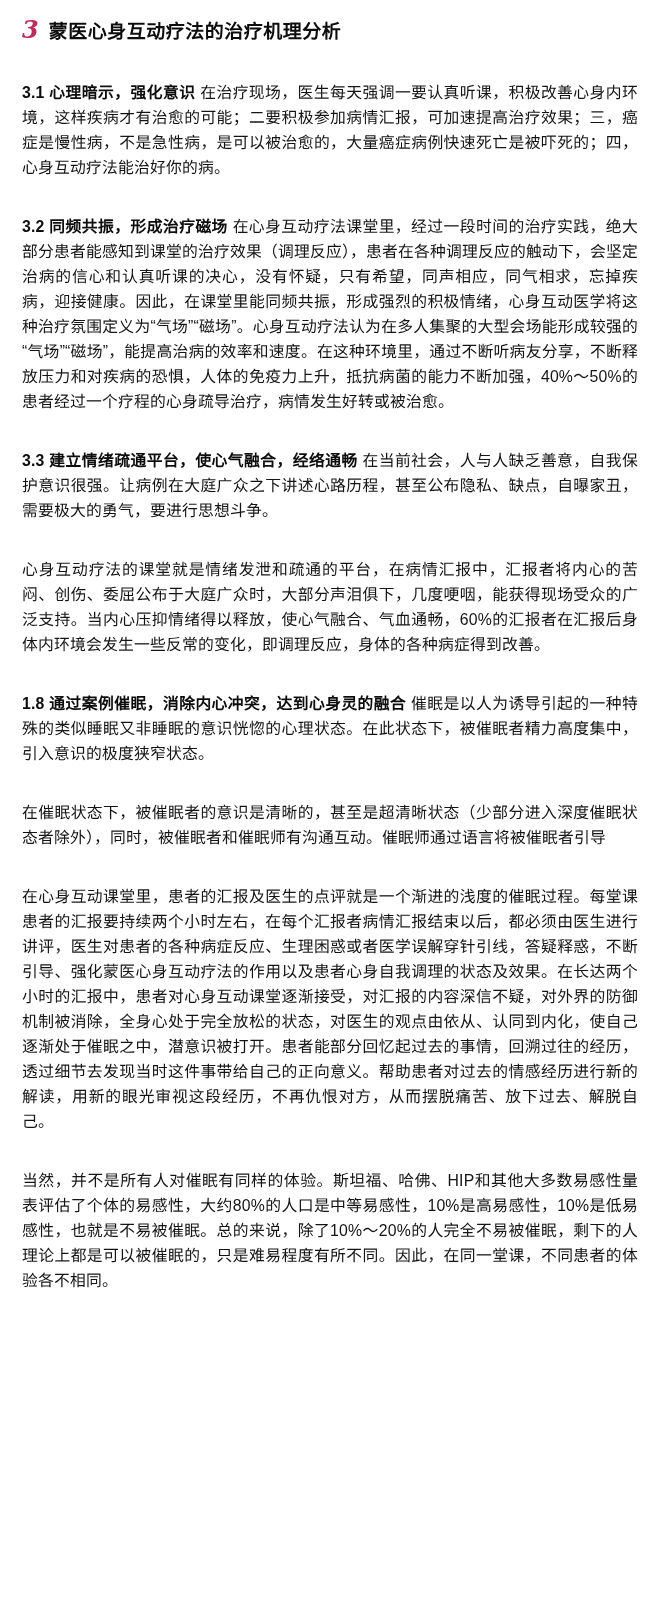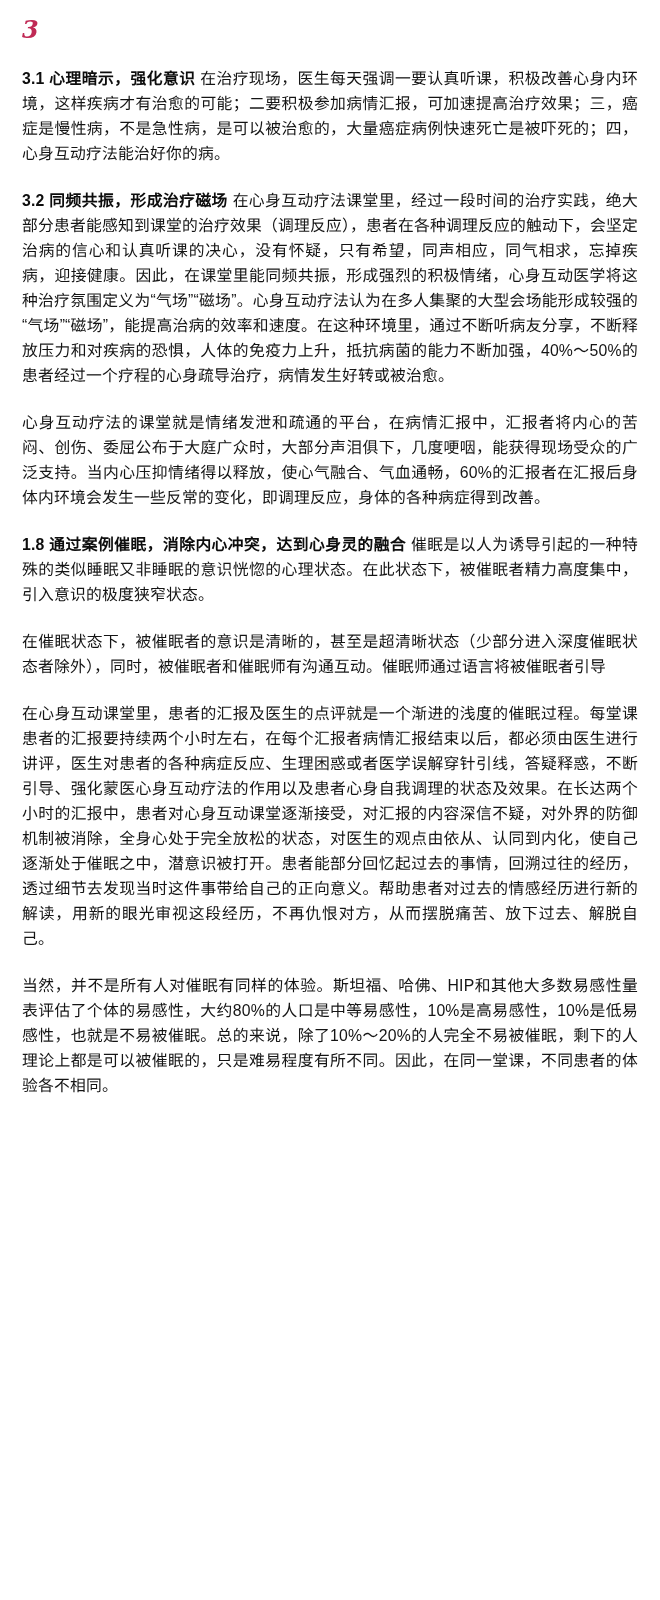--- a/index.html
+++ b/index.html
@@ -37,39 +37,41 @@
     font-weight: bold;
     letter-spacing: 0.5px;
     color: #0d0d0d;
     line-height: 28px;
   }
   .body-text p {
     font-size: 15.8px;
     line-height: 25px;
     text-align: justify;
     text-justify: inter-ideograph;
-    margin: 22px 0 0 0;
+    margin: 34px 0 0 0;
     padding: 0;
     color: #141414;
     letter-spacing: 0.2px;
   }
   .body-text p b.lead {
     font-weight: bold;
     color: #0d0d0d;
   }
 </style>
 </head>
 <body>
 
 <div class="doc" style="background: rgb(255, 255, 255);">
   <h1 class="heading">
     <span class="heading-num" style="color: rgb(192, 42, 85);">3</span>
+    <span class="heading-title">蒙医心身互动疗法的治疗机理分析</span>
   </h1>
   <div class="body-text">
       <p><b class="lead">3.1 心理暗示，强化意识 </b><span>在治疗现场，医生每天强调一要认真听课，积极改善心身内环境，这样疾病才有治愈的可能；二要积极参加病情汇报，可加速提高治疗效果；三，癌症是慢性病，不是急性病，是可以被治愈的，大量癌症病例快速死亡是被吓死的；四，心身互动疗法能治好你的病。</span></p>
       <p><b class="lead">3.2 同频共振，形成治疗磁场 </b><span>在心身互动疗法课堂里，经过一段时间的治疗实践，绝大部分患者能感知到课堂的治疗效果（调理反应），患者在各种调理反应的触动下，会坚定治病的信心和认真听课的决心，没有怀疑，只有希望，同声相应，同气相求，忘掉疾病，迎接健康。因此，在课堂里能同频共振，形成强烈的积极情绪，心身互动医学将这种治疗氛围定义为“气场”“磁场”。心身互动疗法认为在多人集聚的大型会场能形成较强的“气场”“磁场”，能提高治病的效率和速度。在这种环境里，通过不断听病友分享，不断释放压力和对疾病的恐惧，人体的免疫力上升，抵抗病菌的能力不断加强，40%～50%的患者经过一个疗程的心身疏导治疗，病情发生好转或被治愈。</span></p>
+      <p><b class="lead">3.3 建立情绪疏通平台，使心气融合，经络通畅 </b><span>在当前社会，人与人缺乏善意，自我保护意识很强。让病例在大庭广众之下讲述心路历程，甚至公布隐私、缺点，自曝家丑，需要极大的勇气，要进行思想斗争。</span></p>
       <p><span>心身互动疗法的课堂就是情绪发泄和疏通的平台，在病情汇报中，汇报者将内心的苦闷、创伤、委屈公布于大庭广众时，大部分声泪俱下，几度哽咽，能获得现场受众的广泛支持。当内心压抑情绪得以释放，使心气融合、气血通畅，60%的汇报者在汇报后身体内环境会发生一些反常的变化，即调理反应，身体的各种病症得到改善。</span></p>
       <p><b class="lead">1.8 通过案例催眠，消除内心冲突，达到心身灵的融合 </b><span>催眠是以人为诱导引起的一种特殊的类似睡眠又非睡眠的意识恍惚的心理状态。在此状态下，被催眠者精力高度集中，引入意识的极度狭窄状态。</span></p>
       <p><span>在催眠状态下，被催眠者的意识是清晰的，甚至是超清晰状态（少部分进入深度催眠状态者除外），同时，被催眠者和催眠师有沟通互动。催眠师通过语言将被催眠者引导</span></p>
       <p><span>在心身互动课堂里，患者的汇报及医生的点评就是一个渐进的浅度的催眠过程。每堂课患者的汇报要持续两个小时左右，在每个汇报者病情汇报结束以后，都必须由医生进行讲评，医生对患者的各种病症反应、生理困惑或者医学误解穿针引线，答疑释惑，不断引导、强化蒙医心身互动疗法的作用以及患者心身自我调理的状态及效果。在长达两个小时的汇报中，患者对心身互动课堂逐渐接受，对汇报的内容深信不疑，对外界的防御机制被消除，全身心处于完全放松的状态，对医生的观点由依从、认同到内化，使自己逐渐处于催眠之中，潜意识被打开。患者能部分回忆起过去的事情，回溯过往的经历，透过细节去发现当时这件事带给自己的正向意义。帮助患者对过去的情感经历进行新的解读，用新的眼光审视这段经历，不再仇恨对方，从而摆脱痛苦、放下过去、解脱自己。</span></p>
       <p><span>当然，并不是所有人对催眠有同样的体验。斯坦福、哈佛、HIP和其他大多数易感性量表评估了个体的易感性，大约80%的人口是中等易感性，10%是高易感性，10%是低易感性，也就是不易被催眠。总的来说，除了10%～20%的人完全不易被催眠，剩下的人理论上都是可以被催眠的，只是难易程度有所不同。因此，在同一堂课，不同患者的体验各不相同。</span></p>
     </div>
 </div>
 
 </body></html>

